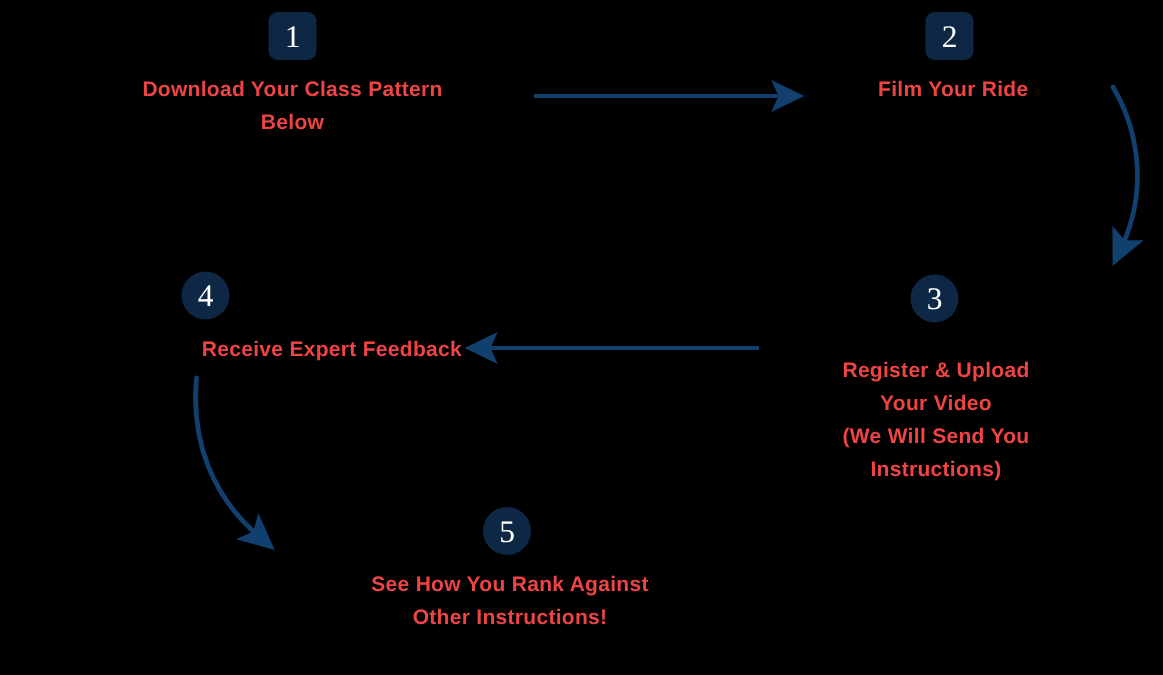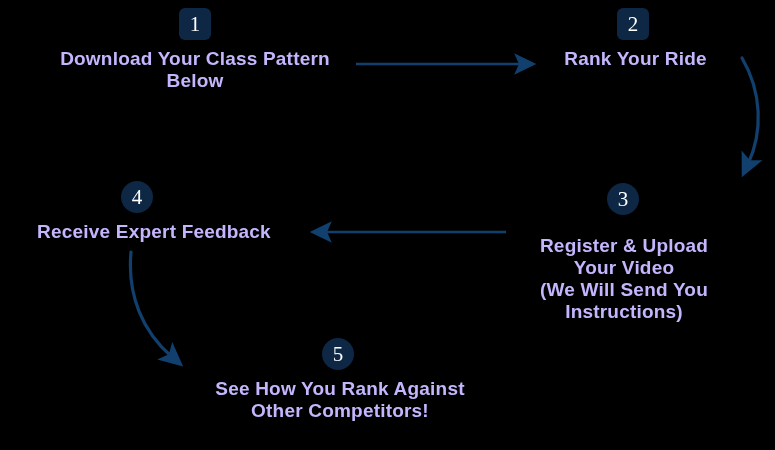--- a/index.html
+++ b/index.html
@@ -41,43 +41,43 @@
     font-weight: 400;
     line-height: 32px;
     text-align: center;
     font-family: "Liberation Serif", serif;
     letter-spacing: 0;
   }
   .badge.sq {
     border-radius: 6px;
   }
   .step-label {
-    color: #c4b5fd;
-    font-size: 19px;
+    color: #ef4444;
+    font-size: 14px;
     font-weight: bold;
     line-height: 22px;
     letter-spacing: 0.2px;
     white-space: pre-line;
     font-family: "Liberation Sans", sans-serif;
   }
 
   
   #step1 { left: 0px;   top: 48px;  width: 390px; }
   #badge1 { left: 179px; top: 8px; }
 
   
   #step2 { left: 528px; top: 48px;  width: 215px; }
   #badge2 { left: 617px; top: 8px; }
 
   
   #step3 { left: 488px; top: 235px; width: 272px; }
   #badge3 { left: 607px; top: 183px; }
 
   
-  #step4 { left: 0px;   top: 221px; width: 308px; }
+  #step4 { left: 0px;   top: 221px; width: 308px; text-align: right; }
   #badge4 { left: 121px; top: 181px; }
 
   
   #step5 { left: 170px; top: 378px; width: 340px; }
   #badge5 { left: 322px; top: 338px; }
 </style>
 </head>
 <body>
 
 <div id="canvas">
@@ -110,35 +110,35 @@
   </svg>
 
   <div class="badge sq" id="badge1">1</div>
   <div class="step" id="step1">
     <div class="step-label">Download Your Class Pattern
 Below</div>
   </div>
 
   <div class="badge sq" id="badge2">2</div>
   <div class="step" id="step2">
-    <div class="step-label">Rank Your Ride</div>
+    <div class="step-label">Film Your Ride</div>
   </div>
 
   <div class="badge" id="badge3">3</div>
   <div class="step" id="step3">
     <div class="step-label">Register &amp; Upload
 Your Video
 (We Will Send You
 Instructions)</div>
   </div>
 
   <div class="badge" id="badge4">4</div>
   <div class="step" id="step4">
     <div class="step-label">Receive Expert Feedback</div>
   </div>
 
   <div class="badge" id="badge5">5</div>
   <div class="step" id="step5">
     <div class="step-label">See How You Rank Against
-Other Competitors!</div>
+Other Instructions!</div>
   </div>
 
 </div>
 
 </body></html>

